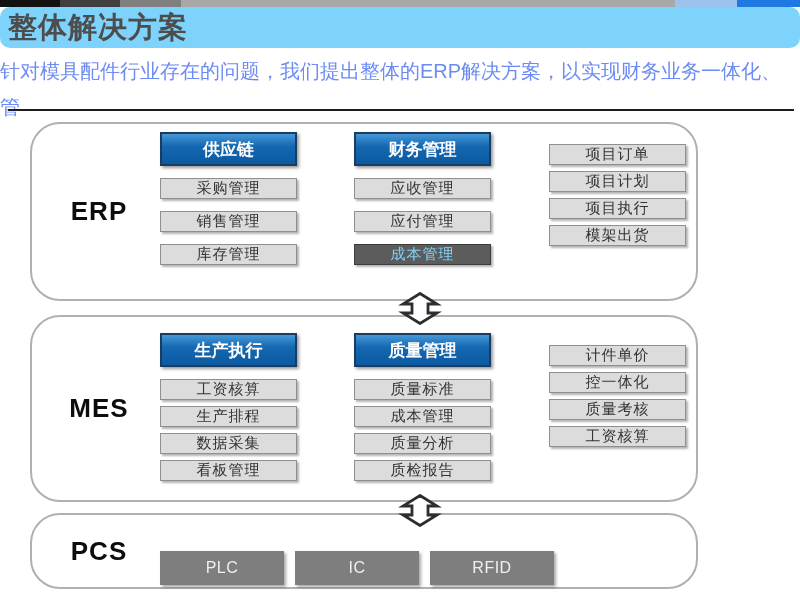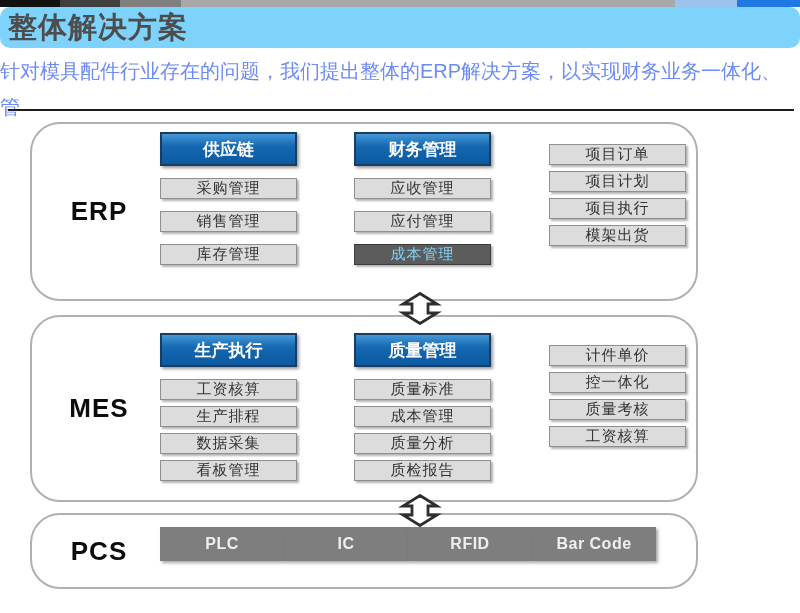--- a/index.html
+++ b/index.html
@@ -69,21 +69,21 @@
   .items.loose{margin-top:12px;gap:12px;}
   .items.tight{margin-top:12px;gap:6px;font-family:Liberation Serif, serif;}
   .item{
     height:21px;display:flex;align-items:center;justify-content:center;
     background:#dcdcdc;border:1px solid #8f8f8f;box-sizing:border-box;
     font-size:15px;color:#333333;letter-spacing:1px;
     box-shadow:2px 2px 2px rgba(0,0,0,.3);
   }
   .item.dark{background:#5c5c5c;border-color:#3c3c3c;color:#7dd3fc;font-family:Liberation Mono, monospace;}
   
-  .pcs-row{position:absolute;left:128px;top:12px;display:flex;font-weight:bold;}
+  .pcs-row{position:absolute;left:128px;top:36px;display:flex;gap:11px;}
   .pcs-btn{
     width:124px;height:34px;display:flex;align-items:center;justify-content:center;
     background:#7e7e7e;color:#efefef;font-size:16px;letter-spacing:.5px;
     box-shadow:2px 2px 3px rgba(0,0,0,.35);
   }
   
   .arrow{position:absolute;left:396px;width:48px;height:33px;z-index:5;}
   .arrow.a1{top:292px;}
   .arrow.a2{top:494px;}
 </style>
@@ -182,17 +182,16 @@
   <svg class="arrow a2" viewBox="0 0 48 33">
     <polygon points="24,1.5 41,12 32,12 32,21 41,21 24,31.5 7,21 16,21 16,12 7,12" fill="#ffffff" stroke="#2e2e2e" stroke-width="2.8" stroke-linejoin="miter"></polygon>
   </svg>
 
   <div class="section pcs">
     <div class="section-label">PCS</div>
     <div class="pcs-row">
       <div class="pcs-btn">PLC</div>
       <div class="pcs-btn">IC</div>
       <div class="pcs-btn">RFID</div>
-      <div class="pcs-btn">Bar Code</div>
     </div>
   </div>
 
 </div>
 
 </body></html>

